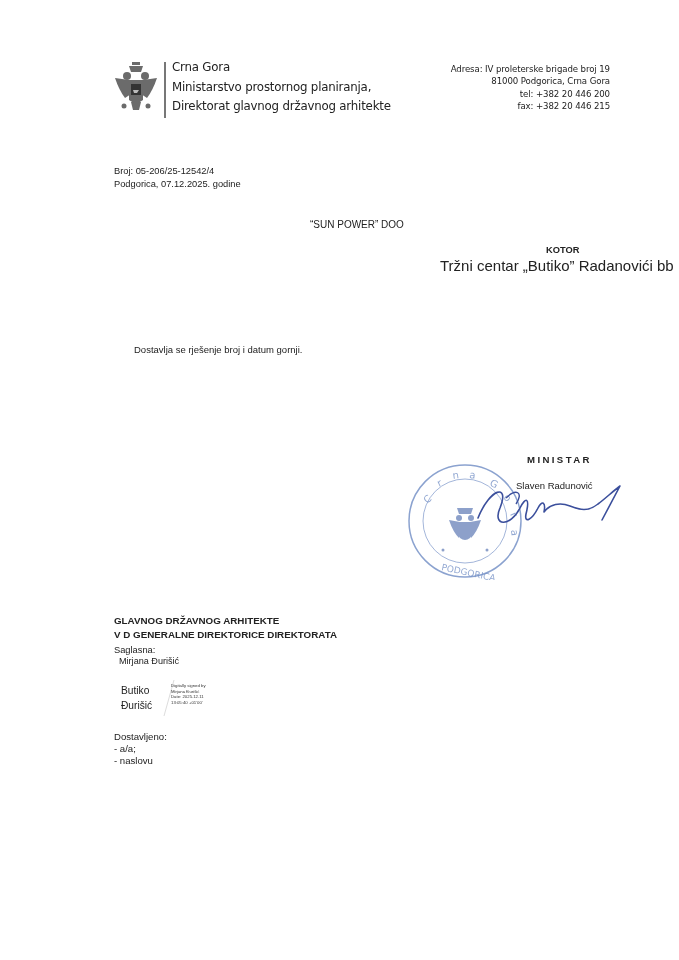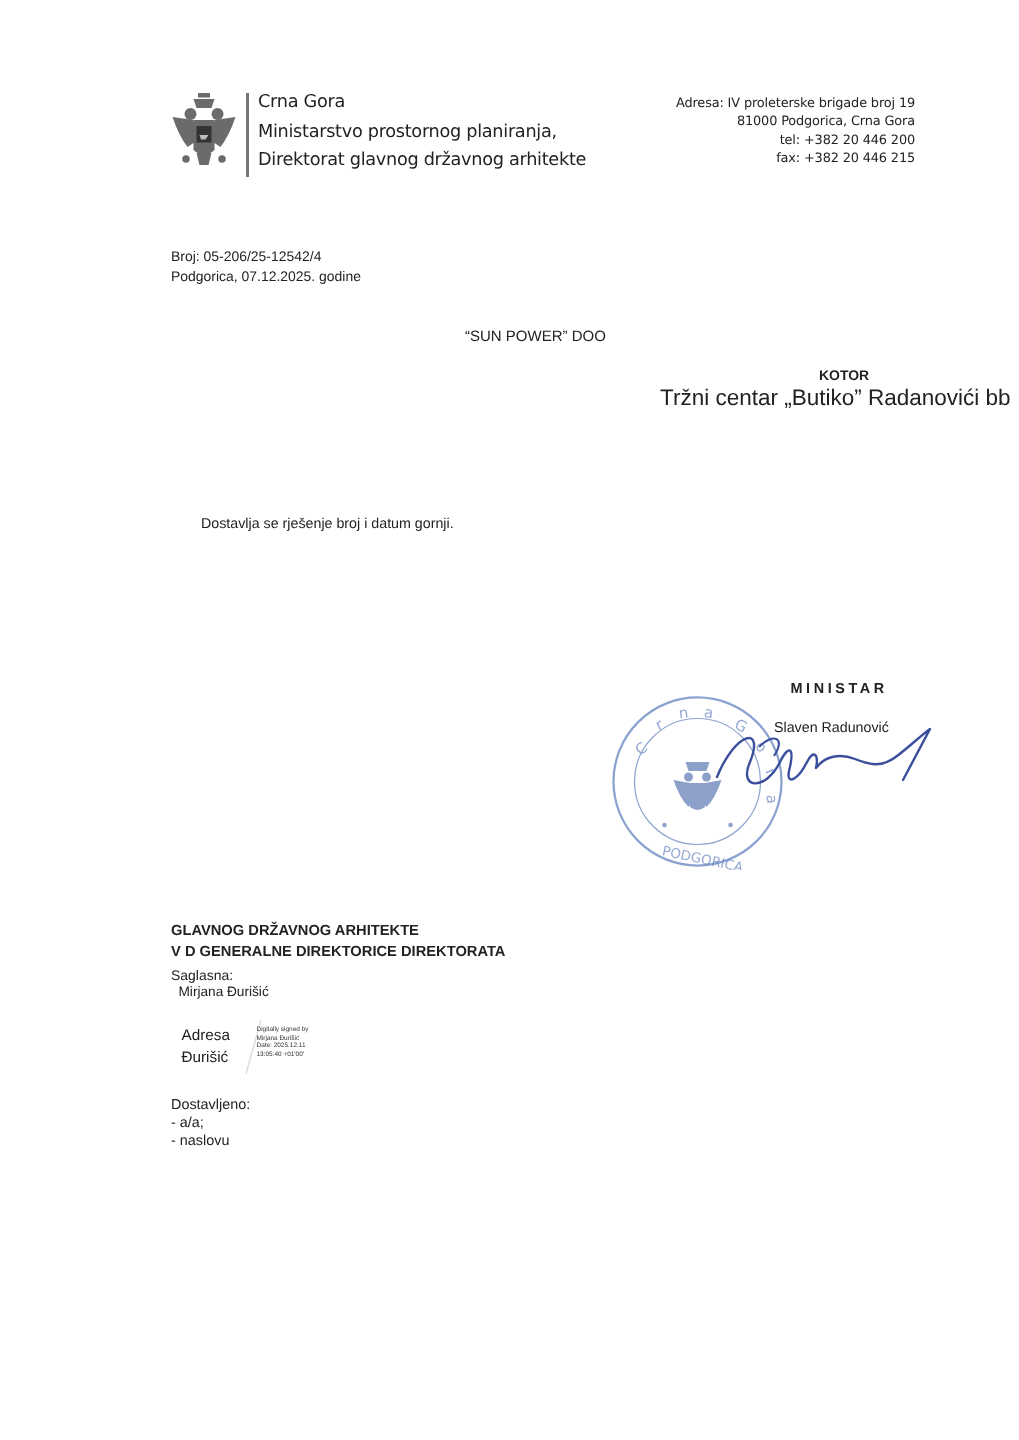--- a/index.html
+++ b/index.html
@@ -143,21 +143,21 @@
 </div>
 
 <div class="abs saglasna">Saglasna:</div>
 <div class="abs director-title">
   <div>GLAVNOG DRŽAVNOG ARHITEKTE</div>
   <div>V D GENERALNE DIREKTORICE DIREKTORATA</div>
 </div>
 <div class="abs director-name">Mirjana Đurišić</div>
 
 <div class="abs digsig-name">
-  <div>Adresa</div>
+  <div>Butiko</div>
   <div>Đurišić</div>
 </div>
 <div class="abs digsig-slash">
   <svg width="14" height="40" viewBox="0 0 14 40">
       <line x1="12" y1="2" x2="2" y2="38" stroke="#ddd" stroke-width="1"></line>
     </svg>
 </div>
 <div class="abs digsig-info">
   <div>Digitally signed by</div>
   <div>Mirjana Đurišić</div>

